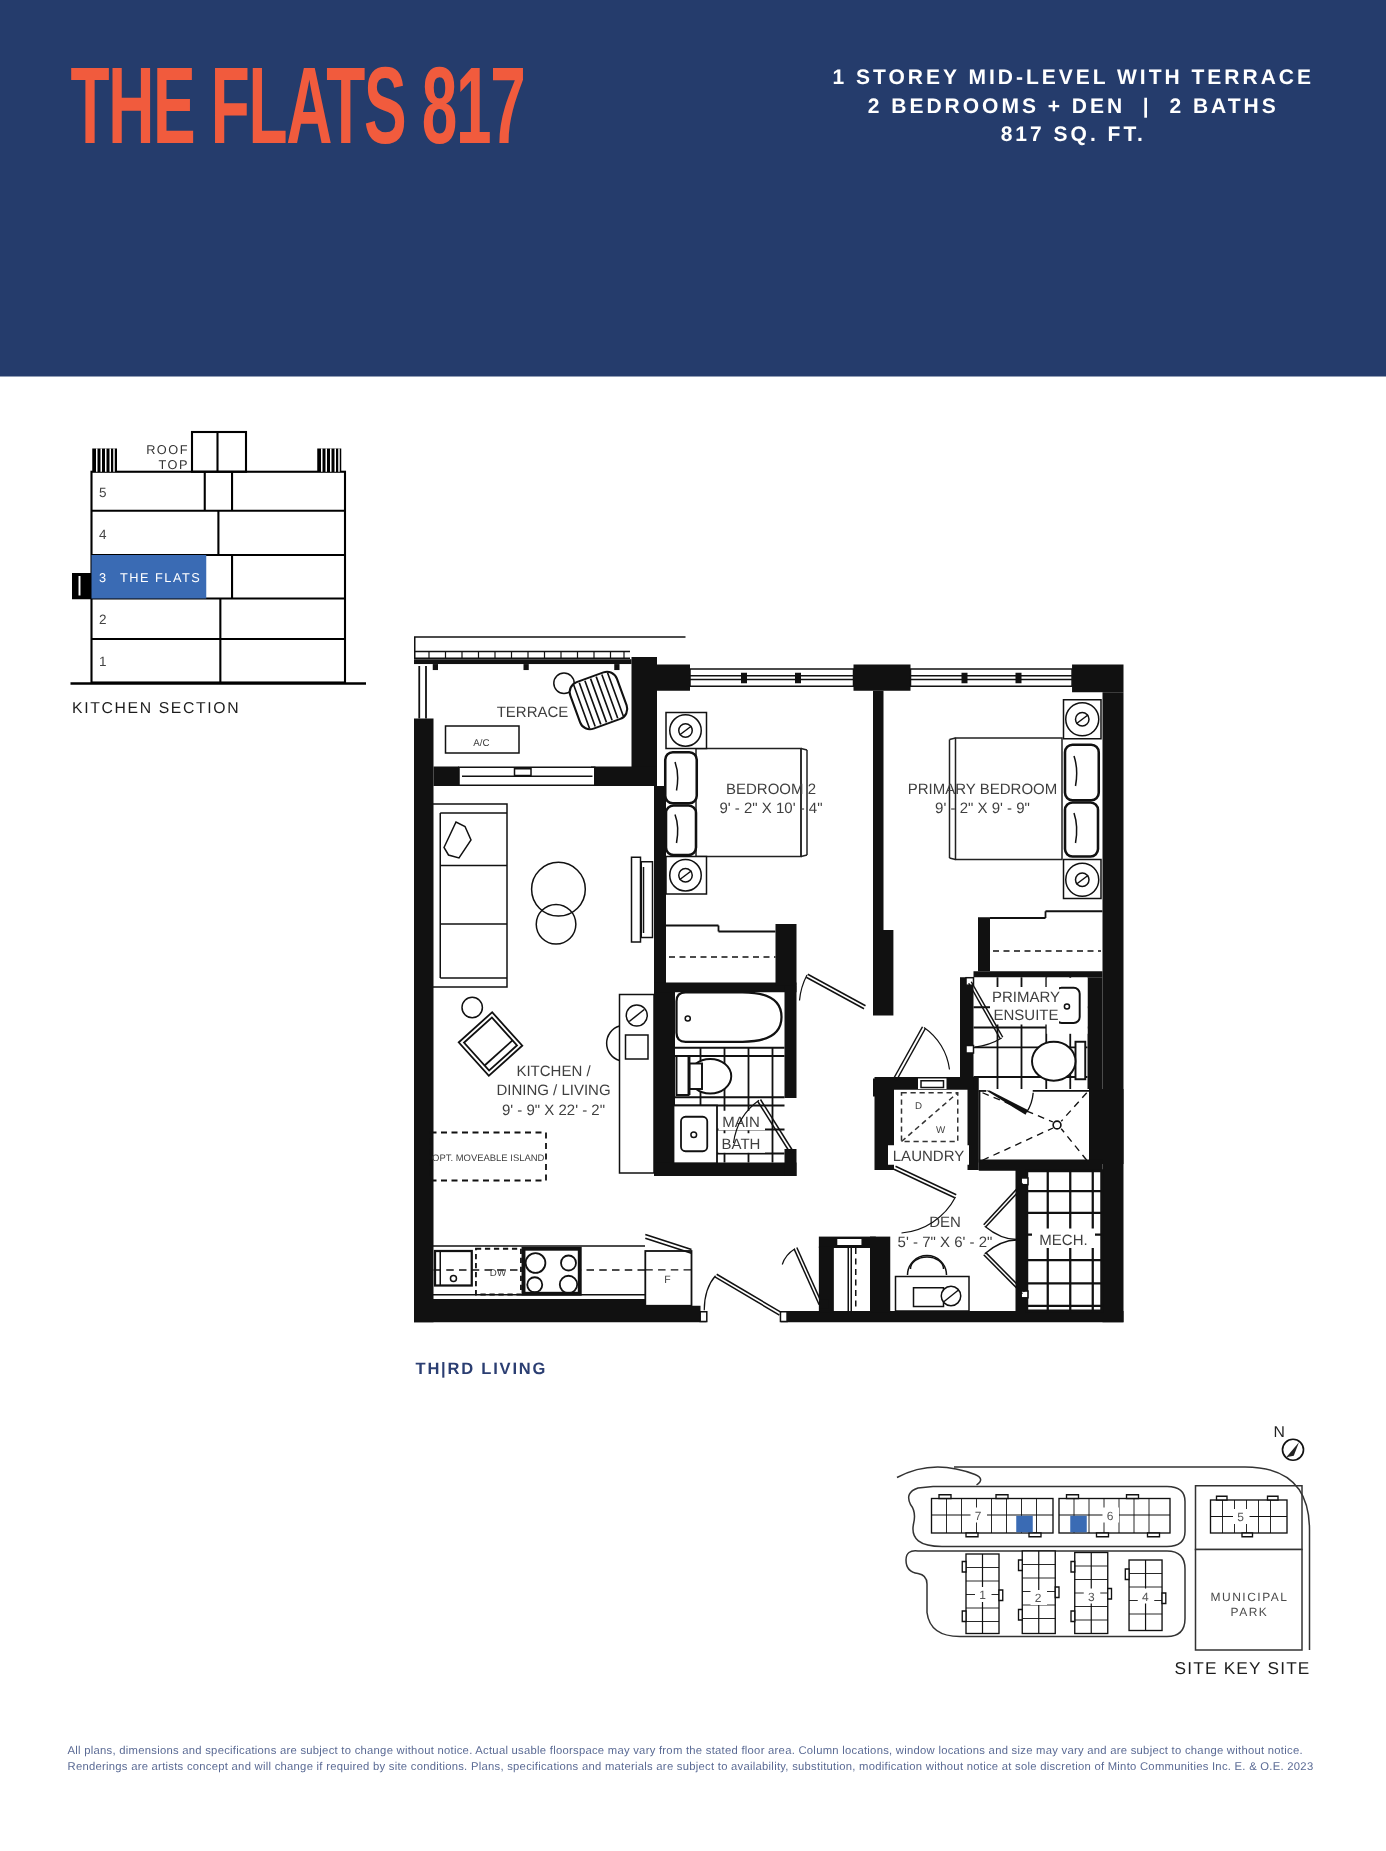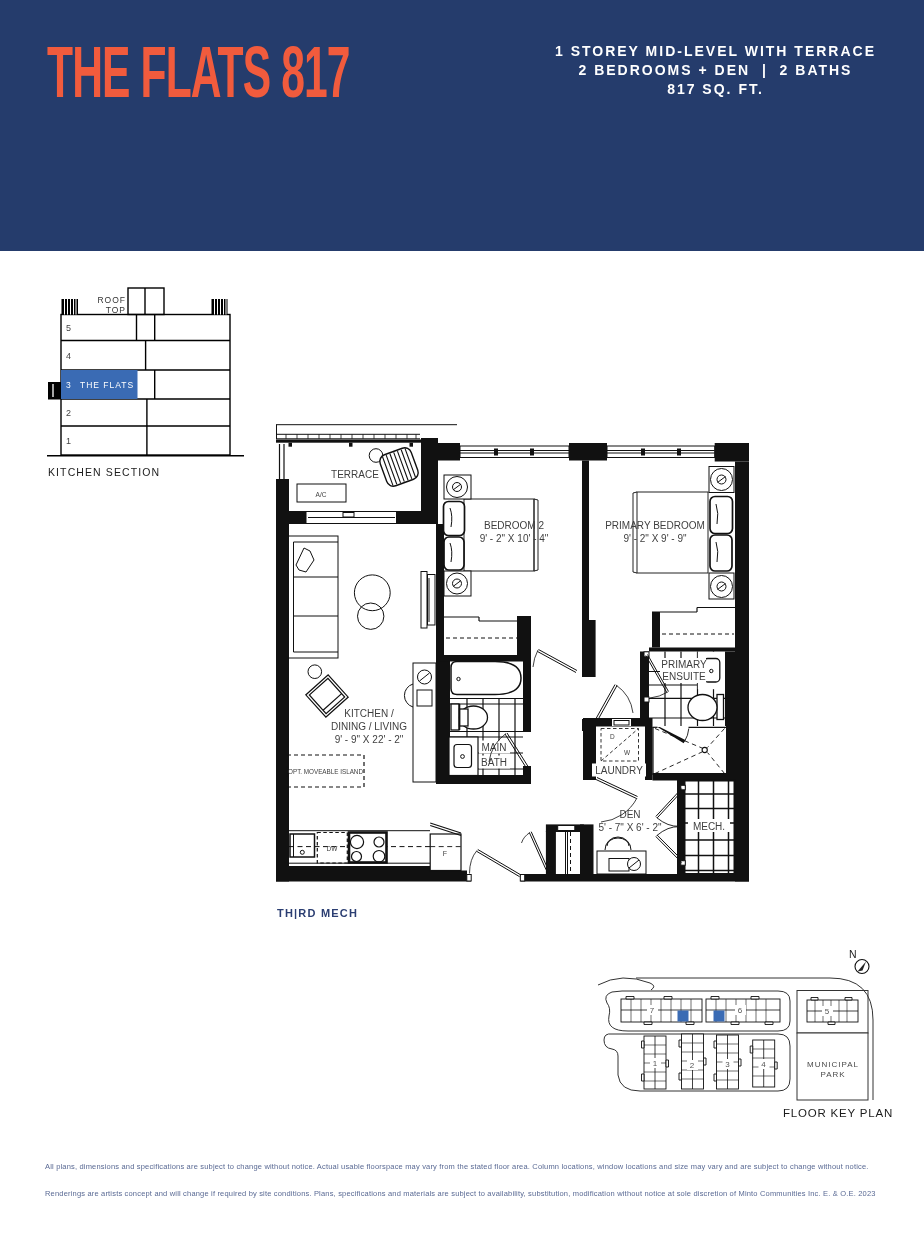--- a/index.html
+++ b/index.html
@@ -560,21 +560,21 @@
 
   <g stroke="#111" fill="none">
     <path d="M 531.2 831.7 L 547.9 868.9" stroke-width="1"></path>
     <path d="M 529.4 832.6 L 546.1 869.8" stroke-width="1"></path>
     <path d="M 530 832.5 Q 523.5 836.5 521.5 843" stroke-width="0.8"></path>
     <rect x="546.5" y="866.6" width="6" height="5.5" fill="#111" stroke="none"></rect>
   </g>
   </g>
 </svg>
 
-<div class="abs" style="left:277px;top:907px;color:#2b3e72;font-size:11px;letter-spacing:1.2px;font-weight:bold;">TH|RD MECH</div>
+<div class="abs" style="left:277px;top:907px;color:#2b3e72;font-size:11px;letter-spacing:1.2px;font-weight:bold;">TH|RD LIVING</div>
 
 <svg class="abs" style="left:0;top:0;" width="924" height="1234" viewBox="0 0 924 1234" fill="none">
   <g id="sitekey">
 
   <g stroke="#111" fill="none">
     <text x="849" y="958" fill="#222" stroke="none" font-size="10.5">N</text>
     <circle cx="862" cy="966.5" r="7" stroke-width="1.1"></circle>
     <path d="M 857.5 971.5 L 866 961.5 L 862.5 970.5 Z" fill="#222" stroke="none"></path>
   </g>
 
@@ -672,17 +672,17 @@
     <line x1="763.7" y1="1040" x2="763.7" y2="1087" stroke-width="0.8"></line>
     <path d="M 750.2 1046 h 2.5 v 7 h -2.5 z M 774.7 1062 h 2.5 v 7 h -2.5 z"></path>
   </g>
   <g>
         <rect x="758.5" y="1059" width="11" height="10" fill="#fff"></rect>
         <text x="763.5" y="1067" fill="#555" font-size="8" text-anchor="middle">4</text>
       </g>
   </g>
 </svg>
 
-<div class="abs" style="left:783px;top:1107px;color:#1c1c1c;font-size:11.5px;letter-spacing:0.8px;">FLOOR KEY PLAN</div>
+<div class="abs" style="left:783px;top:1107px;color:#1c1c1c;font-size:11.5px;letter-spacing:0.8px;">SITE KEY SITE</div>
 
 <div class="abs" style="left:45px;top:1161.5px;color:#5a6a94;font-size:7.5px;letter-spacing:0.18px;text-align:center;">All plans, dimensions and specifications are subject to change without notice. Actual usable floorspace may vary from the stated floor area. Column locations, window locations and size may vary and are subject to change without notice.</div>
 
-<div class="abs" style="left:45px;top:1172.5px;color:#5a6a94;font-size:7.5px;letter-spacing:0.18px;margin-top:16px;">Renderings are artists concept and will change if required by site conditions. Plans, specifications and materials are subject to availability, substitution, modification without notice at sole discretion of Minto Communities Inc. E. &amp; O.E. 2023</div>
+<div class="abs" style="left:45px;top:1172.5px;color:#5a6a94;font-size:7.5px;letter-spacing:0.18px;">Renderings are artists concept and will change if required by site conditions. Plans, specifications and materials are subject to availability, substitution, modification without notice at sole discretion of Minto Communities Inc. E. &amp; O.E. 2023</div>
 
 </body></html>

